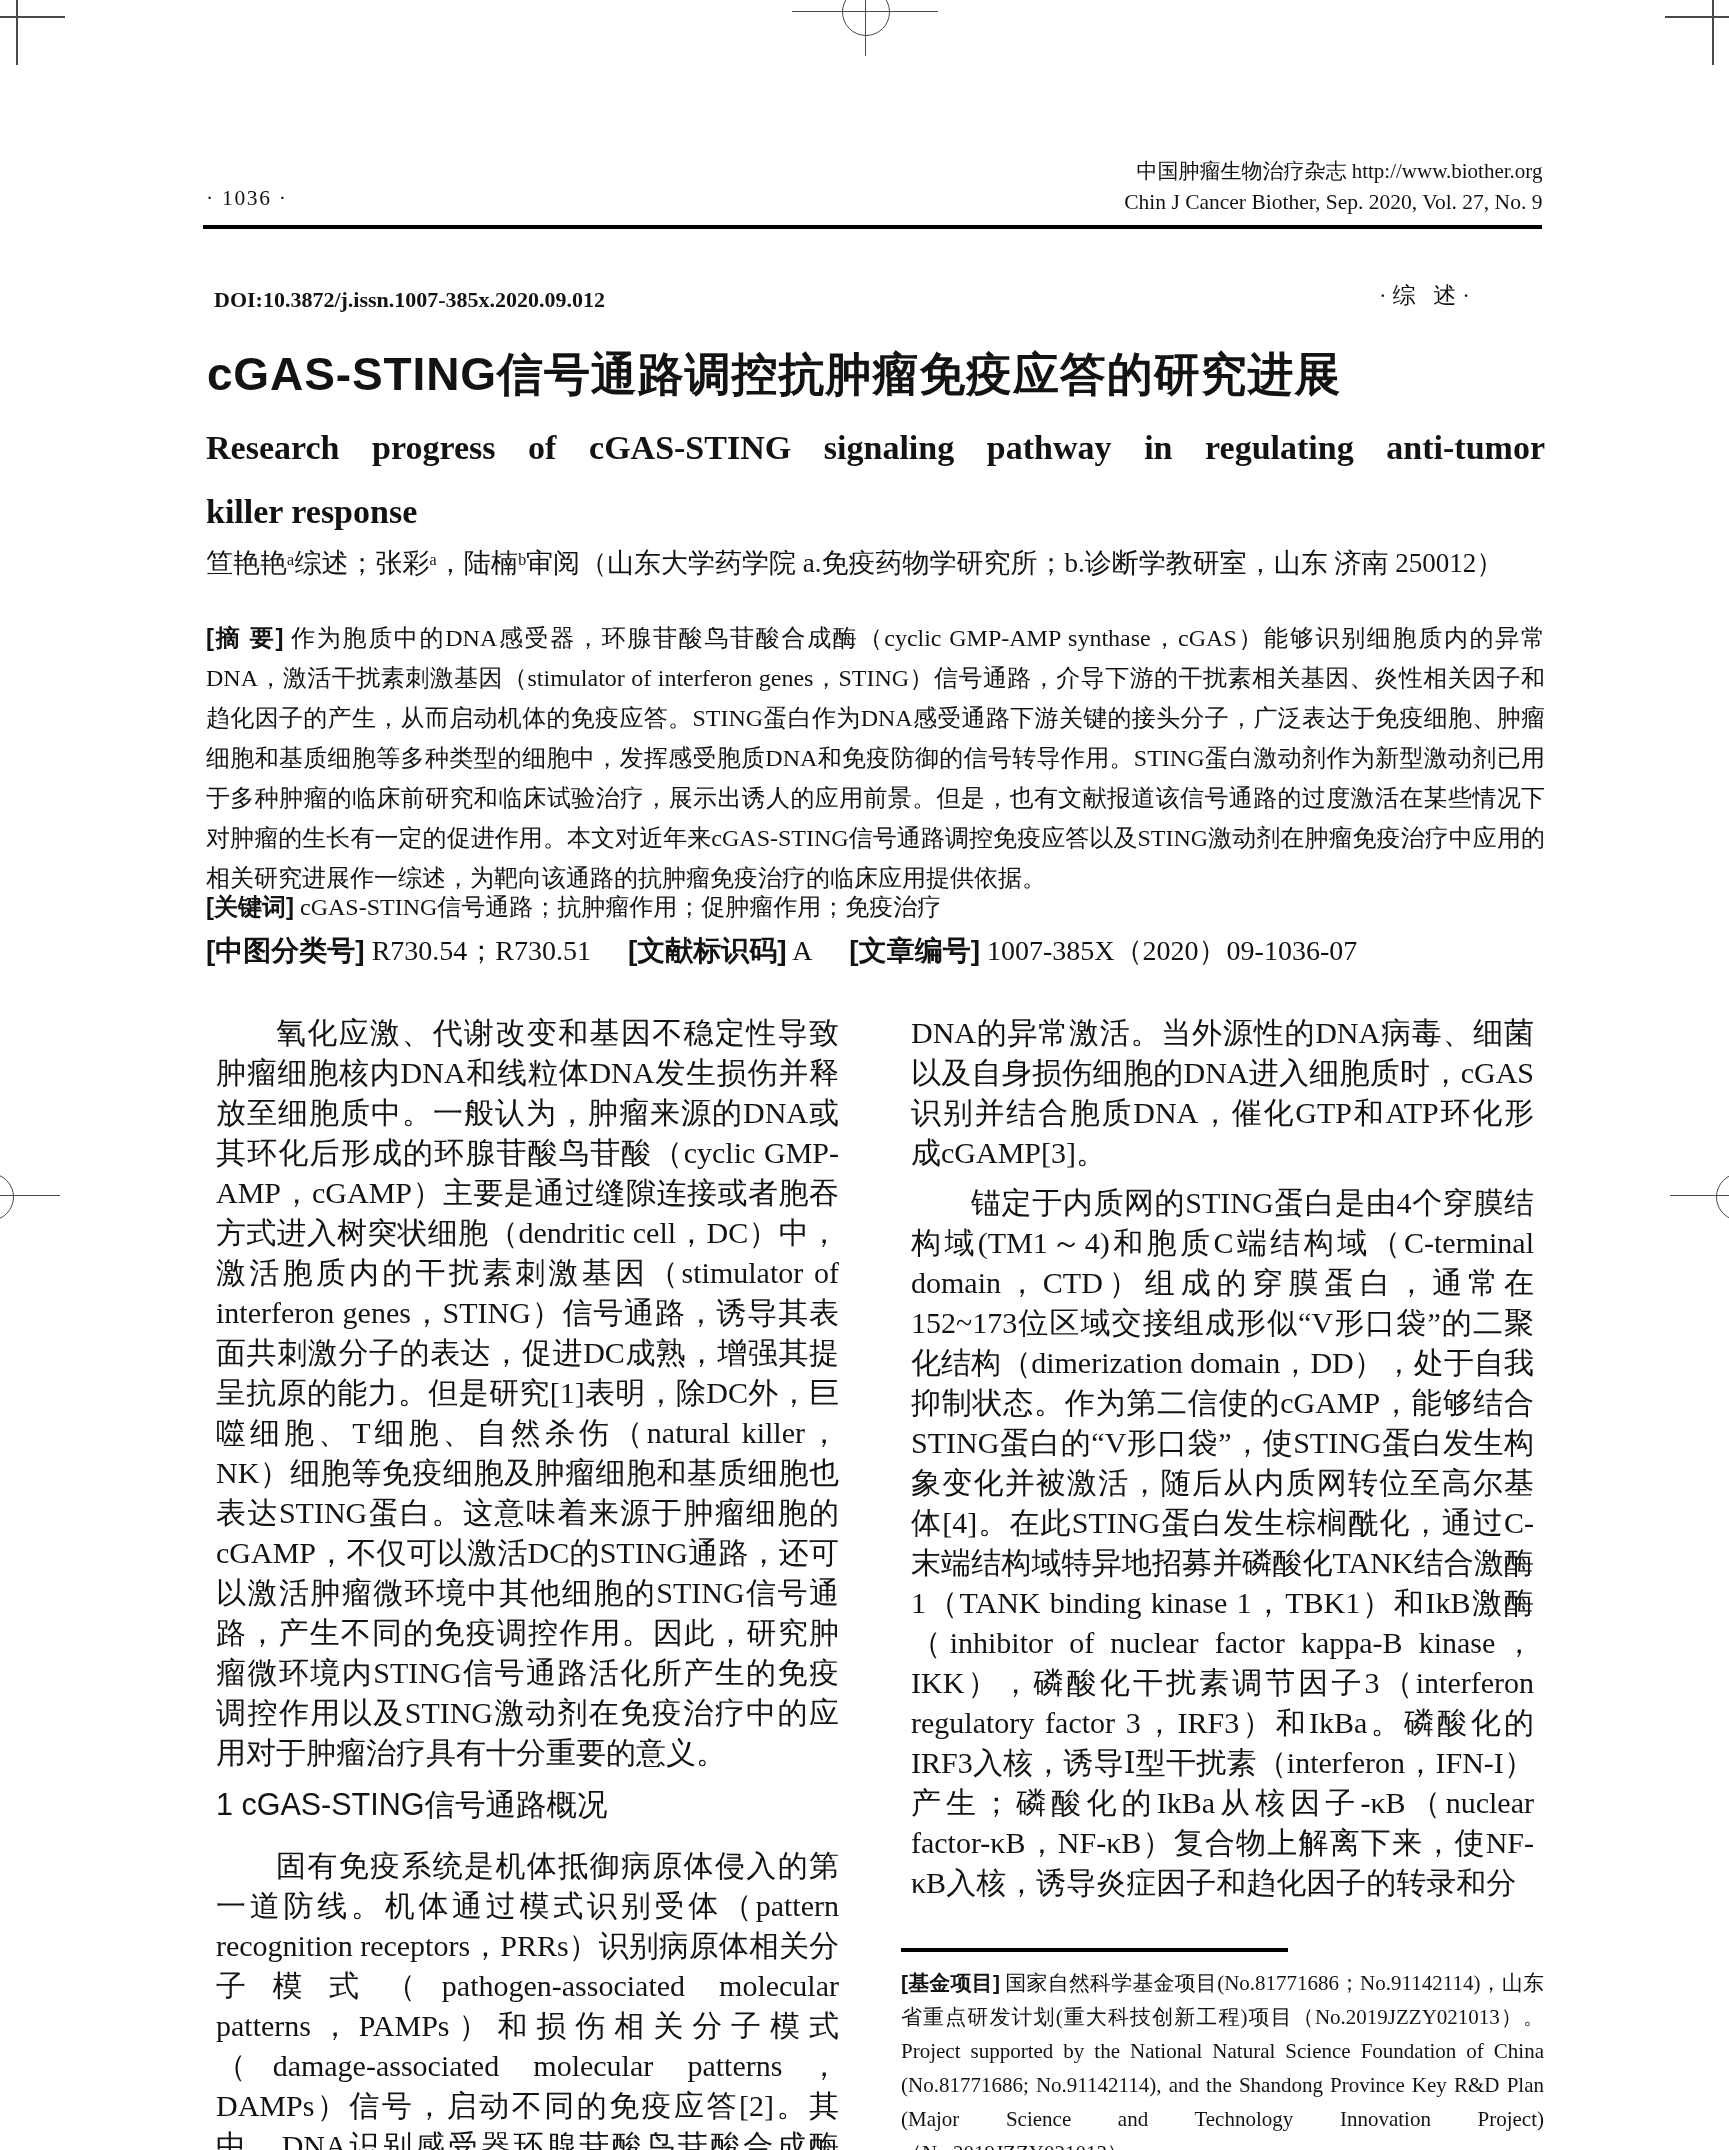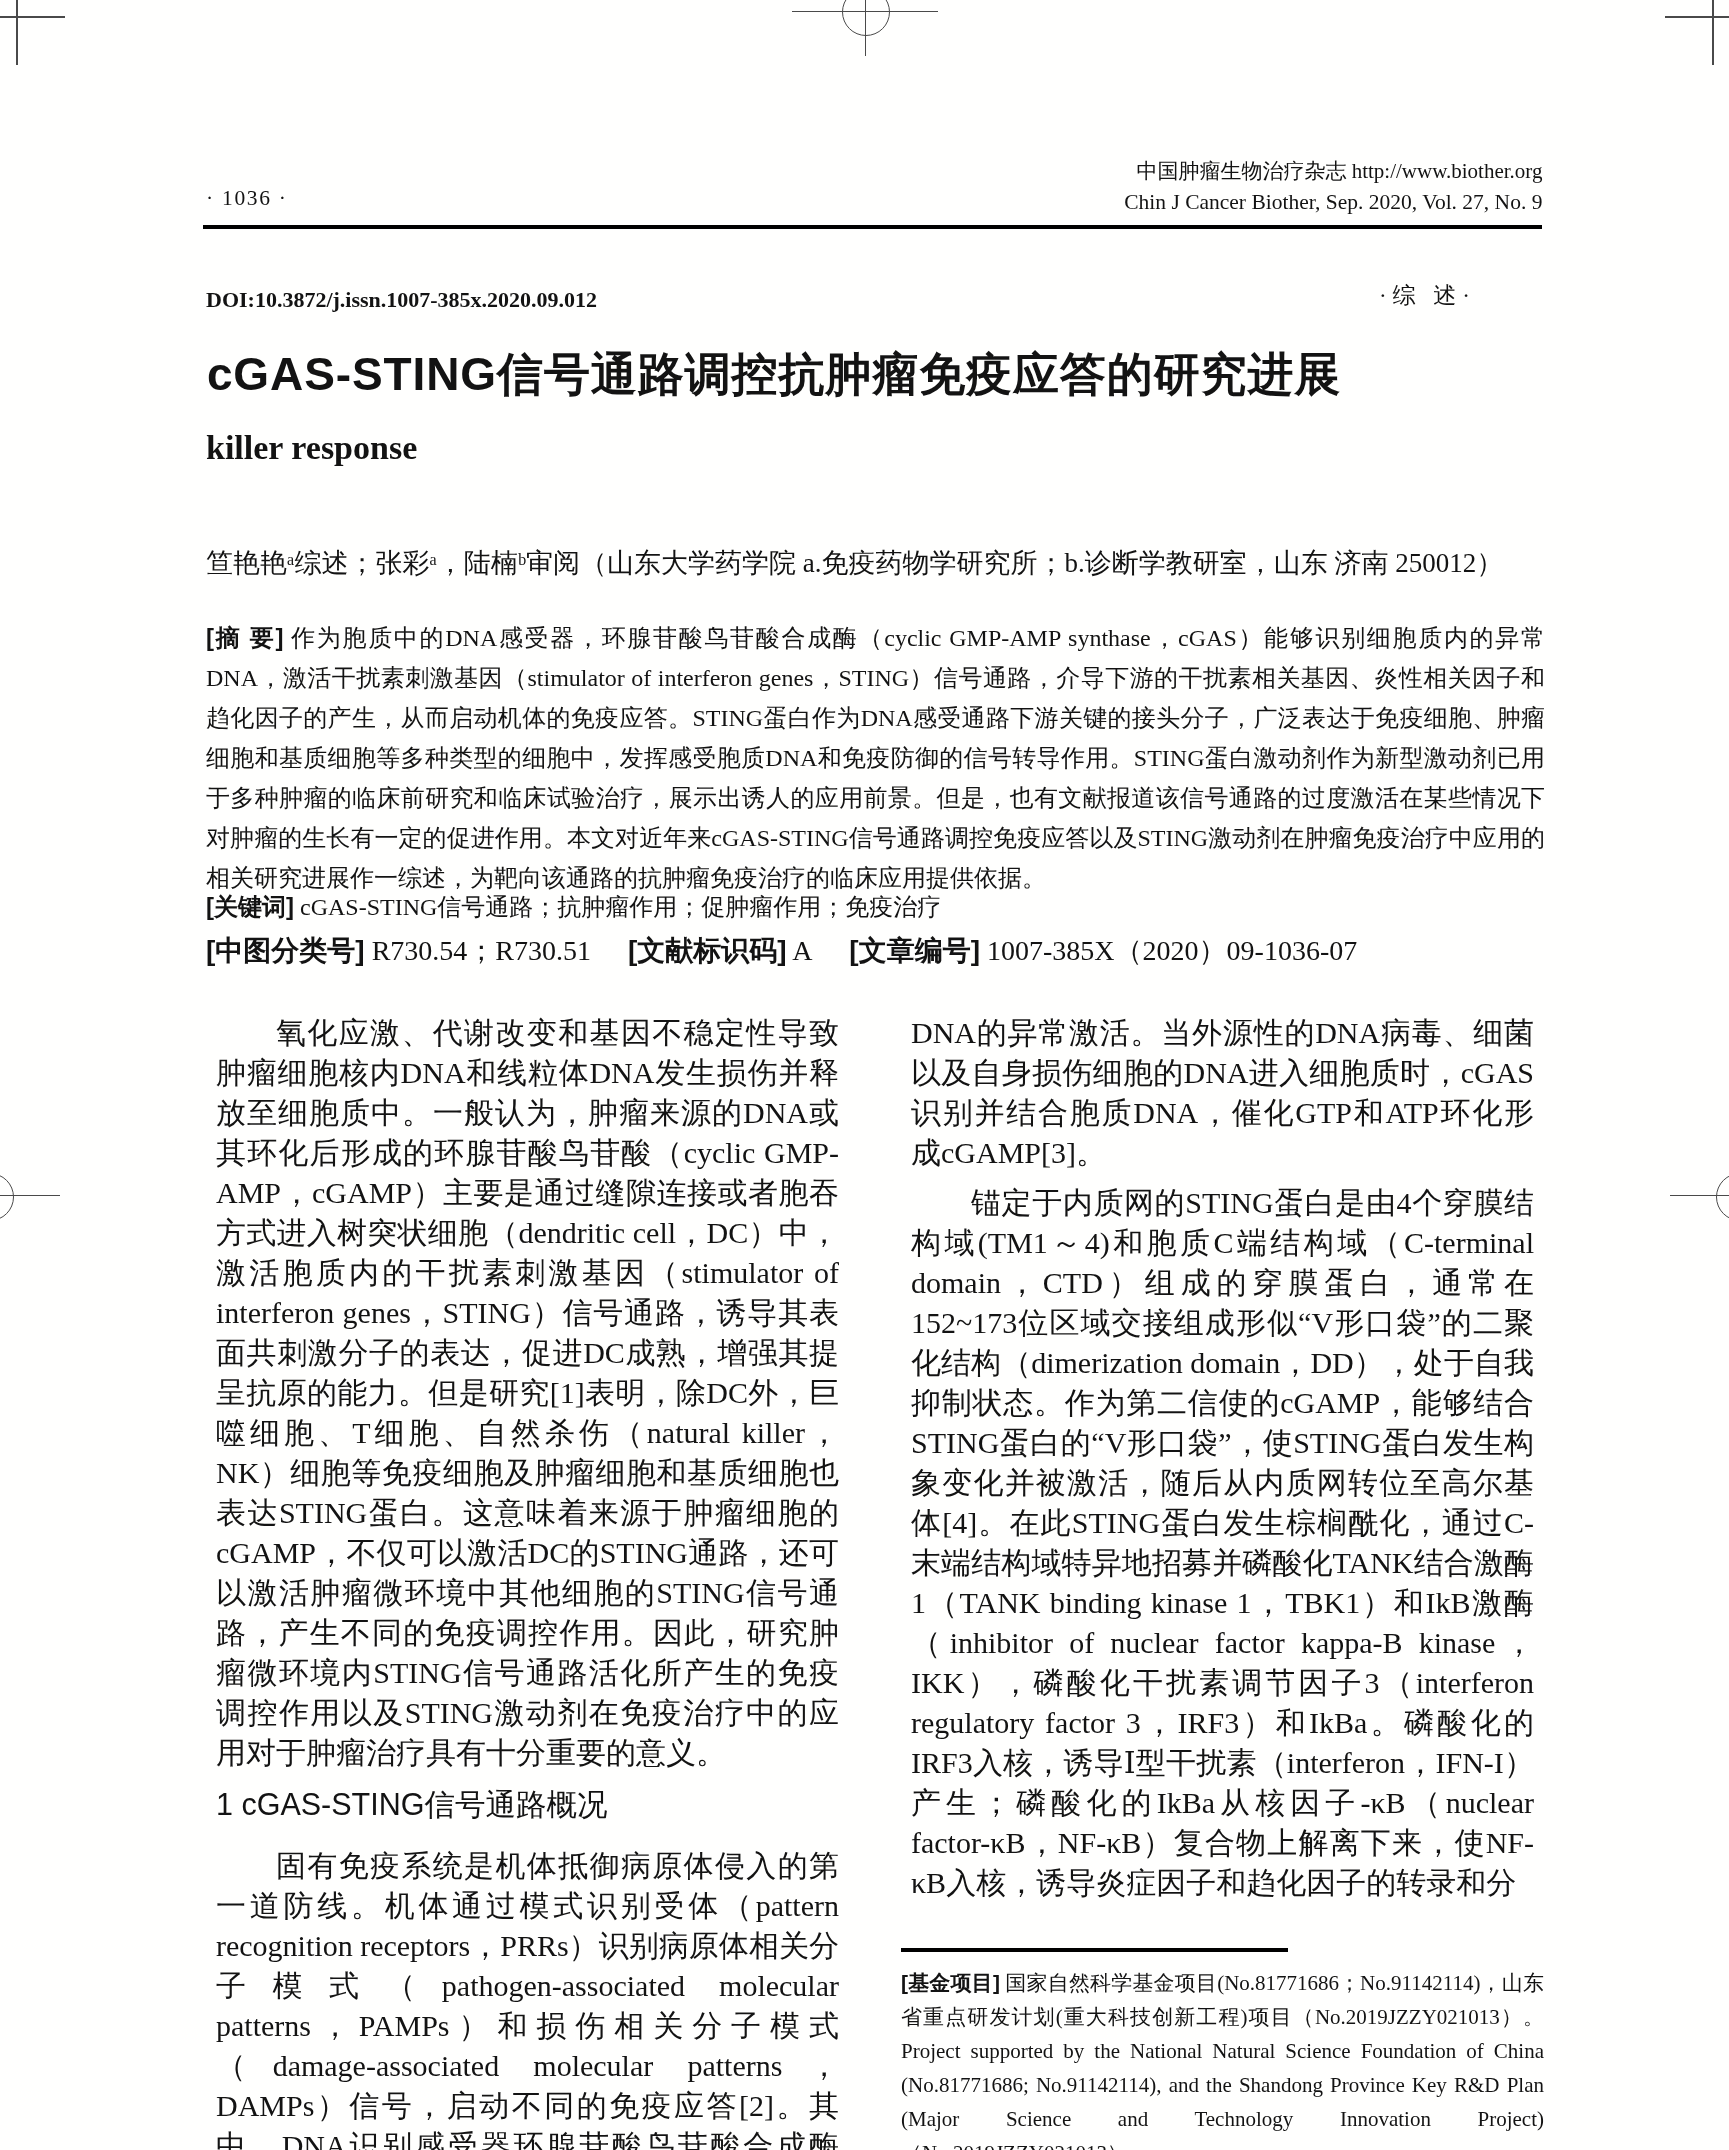--- a/index.html
+++ b/index.html
@@ -10,21 +10,21 @@
   
   .mark{position:absolute;background:#4a4a4a;}
   .reg-circle{position:absolute;border:1.3px solid #4a4a4a;border-radius:50%;width:46px;height:46px;background:transparent;}
 
   
   .pageno{position:absolute;top:186px;left:0;font-size:21.5px;letter-spacing:1.7px;}
   .journal-cn{position:absolute;top:157px;right:2.6px;font-size:21px;}
   .journal-en{position:absolute;top:190px;right:2.6px;font-size:21.5px;}
   .head-rule{position:absolute;top:225px;left:-2.6px;width:1339px;height:3.9px;background:#000;}
 
-  .doi{position:absolute;top:287px;left:0;font-size:22px;font-weight:bold;}
+  .doi{position:absolute;top:287px;left:8px;font-size:22px;font-weight:bold;}
   .arttype{position:absolute;top:280px;right:69px;font-size:23px;letter-spacing:6px;font-weight:500;}
 
   .title-cn{position:absolute;top:344px;left:0.9px;font-size:46px;font-weight:bold;
             font-family:"Liberation Sans","DejaVu Sans",sans-serif;letter-spacing:0.9px;margin:0;}
   .title-en{position:absolute;top:416px;left:0;width:1339px;font-size:34px;font-weight:bold;line-height:64px;margin:0;}
   .title-en .l1{text-align:justify;text-align-last:justify;}
   .authors{position:absolute;top:545px;left:0;width:1339px;font-size:27px;}
 
   .abstract{position:absolute;top:618px;left:0;width:1339px;font-size:24px;line-height:40px;text-align:justify;}
   .lbl{font-weight:bold;font-family:"Liberation Sans","DejaVu Sans",sans-serif;text-align:right;}
@@ -69,20 +69,21 @@
     <div class="pageno">· 1036 ·</div>
     <div class="journal-cn">中国肿瘤生物治疗杂志  http://www.biother.org</div>
     <div class="journal-en">Chin J Cancer Biother, Sep. 2020, Vol. 27, No. 9</div>
     <div class="head-rule"></div>
 
     <div class="doi">DOI:10.3872/j.issn.1007-385x.2020.09.012</div>
     <div class="arttype">·综  述·</div>
 
     <h1 class="title-cn">cGAS-STING信号通路调控抗肿瘤免疫应答的研究进展</h1>
     <div class="title-en">
+      <div class="l1">Research progress of cGAS-STING signaling pathway in regulating anti-tumor</div>
       <div class="l2">killer response</div>
     </div>
 
     <div class="authors">笪艳艳ᵃ综述；张彩ᵃ，陆楠ᵇ审阅（山东大学药学院 a.免疫药物学研究所；b.诊断学教研室，山东 济南 250012）</div>
 
     <div class="abstract">
       <span class="lbl">[摘  要]</span><span>  作为胞质中的DNA感受器，环腺苷酸鸟苷酸合成酶（cyclic GMP-AMP synthase，cGAS）能够识别细胞质内的异常DNA，激活干扰素刺激基因（stimulator of interferon genes，STING）信号通路，介导下游的干扰素相关基因、炎性相关因子和趋化因子的产生，从而启动机体的免疫应答。STING蛋白作为DNA感受通路下游关键的接头分子，广泛表达于免疫细胞、肿瘤细胞和基质细胞等多种类型的细胞中，发挥感受胞质DNA和免疫防御的信号转导作用。STING蛋白激动剂作为新型激动剂已用于多种肿瘤的临床前研究和临床试验治疗，展示出诱人的应用前景。但是，也有文献报道该信号通路的过度激活在某些情况下对肿瘤的生长有一定的促进作用。本文对近年来cGAS-STING信号通路调控免疫应答以及STING激动剂在肿瘤免疫治疗中应用的相关研究进展作一综述，为靶向该通路的抗肿瘤免疫治疗的临床应用提供依据。</span>
     </div>
 
     <div class="keywords">

